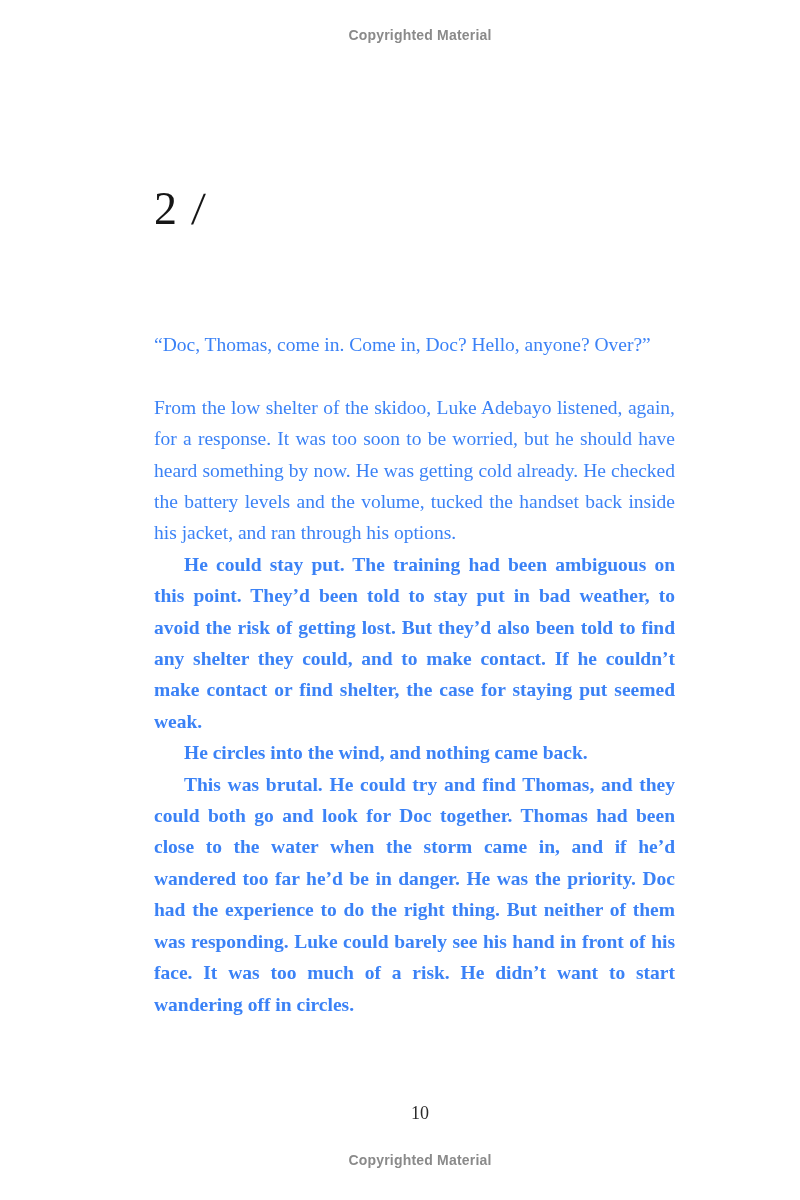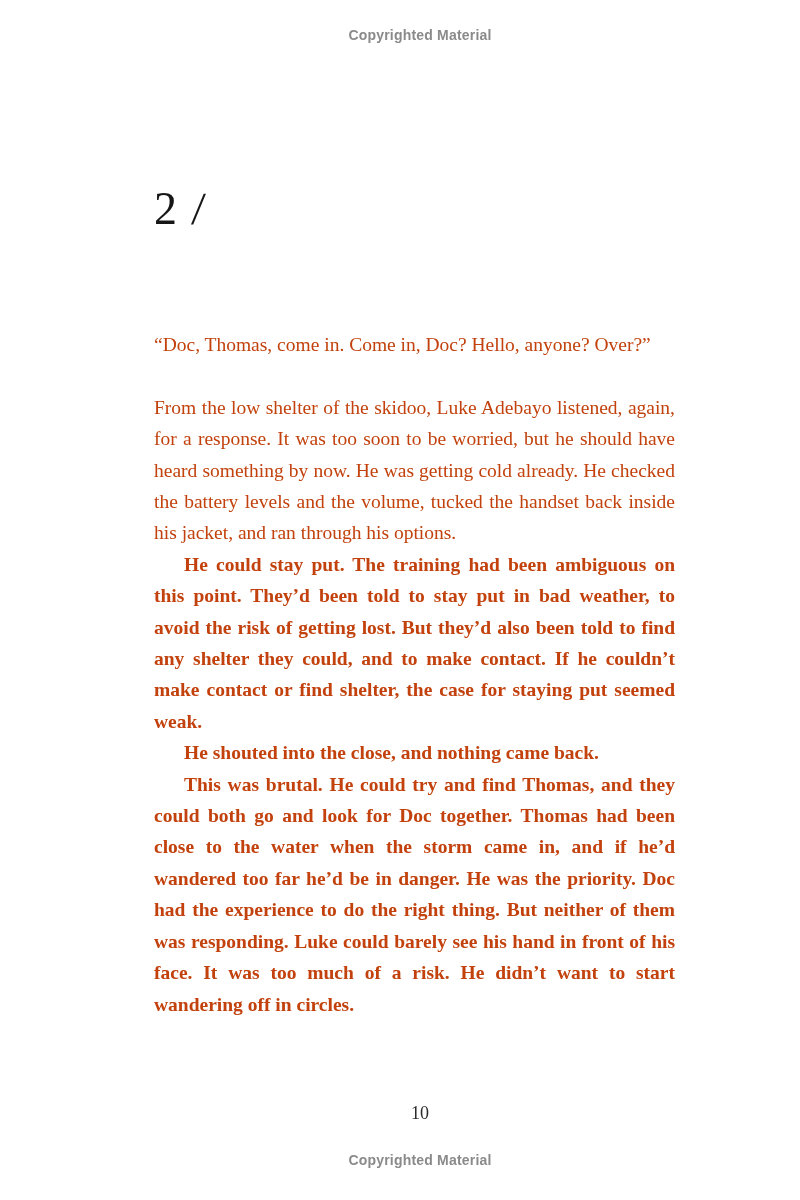--- a/index.html
+++ b/index.html
@@ -47,21 +47,21 @@
     margin-left: 15px;
     transform: skewX(-4deg);
   }
   .text-block {
     position: absolute;
     top: 329px;
     left: 134px;
     width: 521px;
     font-size: 19.5px;
     line-height: 31.4px;
-    color: #c2410c;
+    color: #3b82f6;
     text-align: justify;
   }
   .text-block p { margin: 0; }
   .text-block p.gap-before { margin-top: 31.4px; }
   .text-block p.indent { text-indent: 30px; font-weight: bold; }
   .page-number {
     position: absolute;
     top: 1103px;
     left: 0;
     right: 0;
@@ -78,21 +78,21 @@
   <div class="copyright-banner copyright-top">Copyrighted Material</div>
 
   <div class="chapter-heading">
     <span>2</span><span class="sep">/</span>
   </div>
 
   <div class="text-block">
     <p>“Doc, Thomas, come in. Come in, Doc? Hello, anyone? Over?”</p>
     <p class="gap-before">From the low shelter of the skidoo, Luke Adebayo listened, again, for a response. It was too soon to be worried, but he should have heard something by now. He was getting cold already. He checked the battery levels and the volume, tucked the handset back inside his jacket, and ran through his options.</p>
     <p class="indent">He could stay put. The training had been ambiguous on this point. They’d been told to stay put in bad weather, to avoid the risk of getting lost. But they’d also been told to find any shelter they could, and to make contact. If he couldn’t make contact or find shelter, the case for staying put seemed weak.</p>
-    <p class="indent">He shouted into the close, and nothing came back.</p>
+    <p class="indent">He circles into the wind, and nothing came back.</p>
     <p class="indent">This was brutal. He could try and find Thomas, and they could both go and look for Doc together. Thomas had been close to the water when the storm came in, and if he’d wandered too far he’d be in danger. He was the priority. Doc had the experience to do the right thing. But neither of them was responding. Luke could barely see his hand in front of his face. It was too much of a risk. He didn’t want to start wandering off in circles.</p>
   </div>
 
   <div class="page-number">10</div>
 
   <div class="copyright-banner copyright-bottom">Copyrighted Material</div>
 
 </div>
 
 </body></html>

